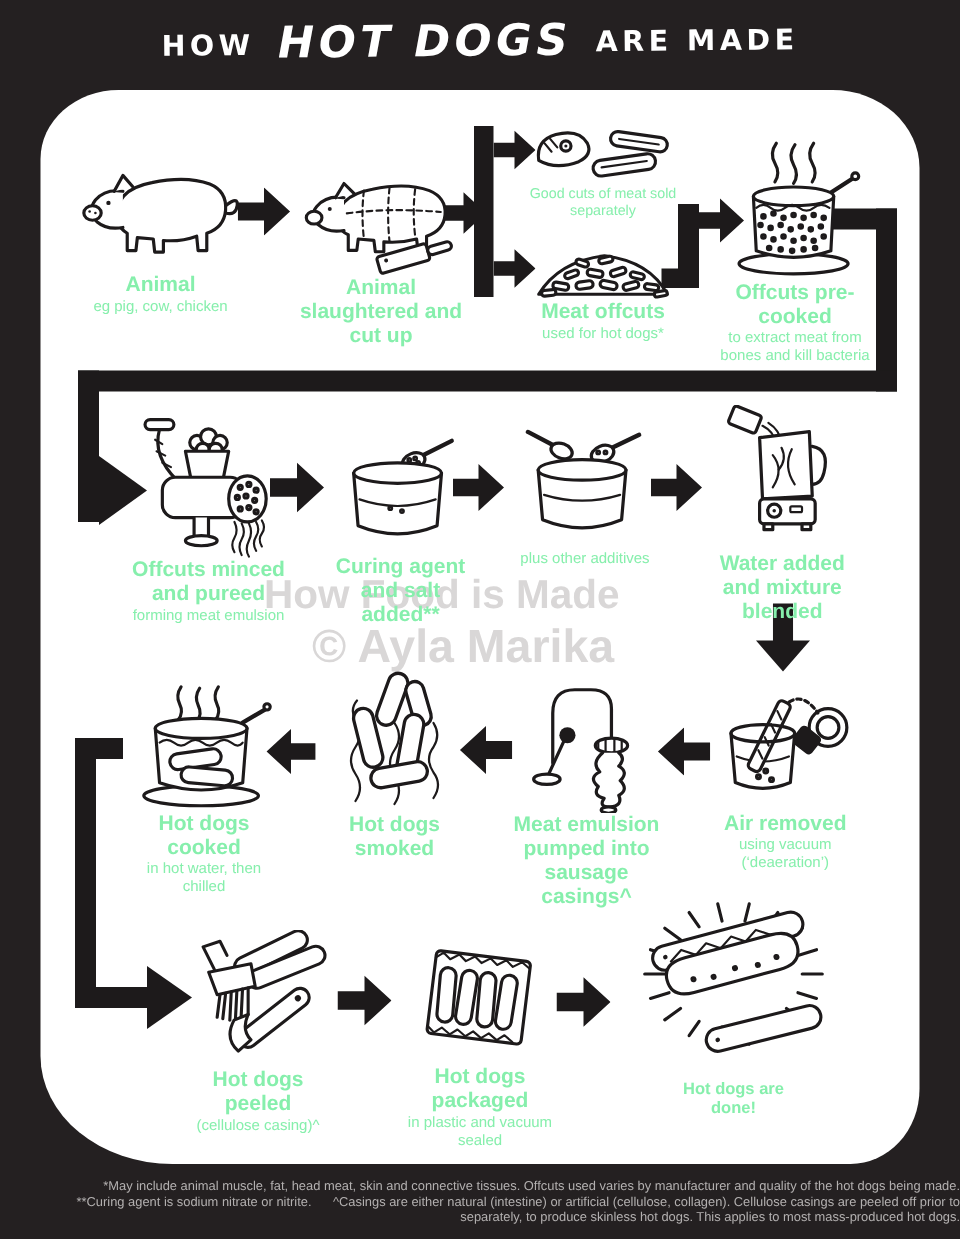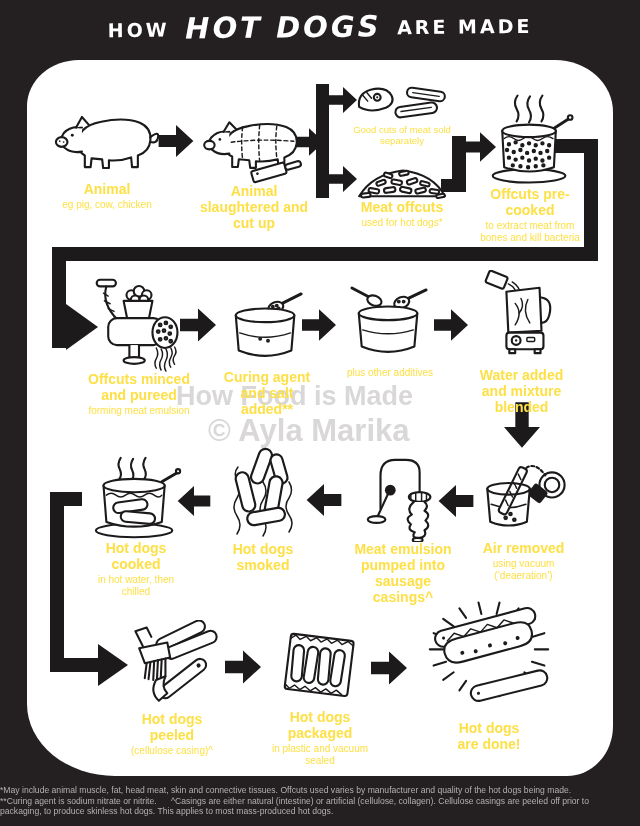--- a/index.html
+++ b/index.html
@@ -24,37 +24,37 @@
     border-radius:52px 58px 46px 88px / 46px 52px 50px 72px;
   }
   
   .wm{position:absolute;color:#d9d7d7;font-weight:bold;z-index:2;white-space:nowrap;}
   .wm1{left:176px;top:381px;font-size:27px;}
   .wm2{left:208px;top:413px;font-size:31px;}
   
   .conn{position:absolute;background:#1d1a1b;z-index:1;}
   .tri{position:absolute;z-index:1;}
   
-  .step{position:absolute;text-align:center;z-index:3;color:#fde047;}
+  .step{position:absolute;text-align:center;z-index:3;color:#86efac;}
   .step .t{font-weight:bold;font-size:14px;line-height:1.14;}
   .step .s{font-size:10px;line-height:1.18;margin-top:1px;}
   .step .cap-plain{font-size:9.5px;line-height:1.18;}
-  .step.done-step .t{font-size:14px;line-height:1.15;}
+  .step.done-step .t{font-size:11px;line-height:1.15;}
   .icon-svg{display:block;margin:0 auto;}
   .icon-svg *{stroke:#1d1a1b;fill:none;stroke-linecap:round;stroke-linejoin:round;stroke-width:2.2;}
   .icon-svg .fw{fill:#ffffff;}
   .icon-svg .fk{fill:#1d1a1b;stroke:none;}
   .icon-svg .thin{stroke-width:1.5;}
   .icon-svg .thick{stroke-width:3;}
   
   .arrow{position:absolute;z-index:2;}
   .arrow svg polygon{fill:#1d1a1b;stroke:none;}
   
   .footnotes{
-    position:absolute;left:0;top:785px;width:640px;text-align:left;z-index:3;
+    position:absolute;left:0;top:785px;width:640px;text-align:right;z-index:3;
   }
   .footnotes div{
     color:#b3b0b0;font-size:8.6px;line-height:10.6px;white-space:pre-wrap;
   }
 </style>
 </head>
 <body>
 
 <div class="title">
   <span class="t-small">HOW</span>
@@ -394,21 +394,21 @@
         <line class="thin" x1="31" y1="28" x2="36" y2="32"></line>
         <line class="thin" x1="31" y1="38" x2="36" y2="42"></line>
         <line class="thin" x1="31" y1="48" x2="36" y2="52"></line>
       </g>
     <ellipse cx="30" cy="34" rx="22" ry="6"></ellipse>
   </svg>
   <div class="t">Air removed</div>
   <div class="s">using vacuum (‘deaeration’)</div>
 </div>
 
-<div class="step" style="left:354px;top:452px;width:98px;">
+<div class="step" style="left:342px;top:452px;width:98px;">
   <svg class="icon-svg" width="78" height="90" viewBox="0 0 78 92">
     <path stroke-width="7" d="M16 58 L16 24 Q16 8 31 8 L42 8 Q56 8 56 21 L56 42"></path>
     <line x1="25" y1="40" x2="13" y2="66"></line>
     <circle class="fk" cx="26" cy="39" r="5.5"></circle>
     <ellipse class="fw" cx="12" cy="69" rx="9" ry="3.5"></ellipse>
     <ellipse class="fw" cx="56" cy="46" rx="11" ry="5"></ellipse>
     <line class="thin" x1="47" y1="43" x2="47" y2="49"></line>
       <line class="thin" x1="52" y1="42" x2="52" y2="50"></line>
       <line class="thin" x1="58" y1="42" x2="58" y2="50"></line>
       <line class="thin" x1="63" y1="43" x2="63" y2="49"></line>
@@ -529,14 +529,14 @@
       <rect class="fw" x="58" y="88" width="82" height="16" rx="8"></rect>
       <circle class="fk" cx="66" cy="96" r="1.6"></circle>
     </g>
   </svg>
   <div class="t" style="width:84px;margin:0 auto;">Hot dogs are done!</div>
 </div>
 
 <div class="footnotes">
   <div>*May include animal muscle, fat, head meat, skin and connective tissues. Offcuts used varies by manufacturer and quality of the hot dogs being made.</div>
   <div>**Curing agent is sodium nitrate or nitrite.      ^Casings are either natural (intestine) or artificial (cellulose, collagen). Cellulose casings are peeled off prior to</div>
-  <div>packaging, to produce skinless hot dogs. This applies to most mass-produced hot dogs.</div>
+  <div>separately, to produce skinless hot dogs. This applies to most mass-produced hot dogs.</div>
 </div>
 
 </body></html>

